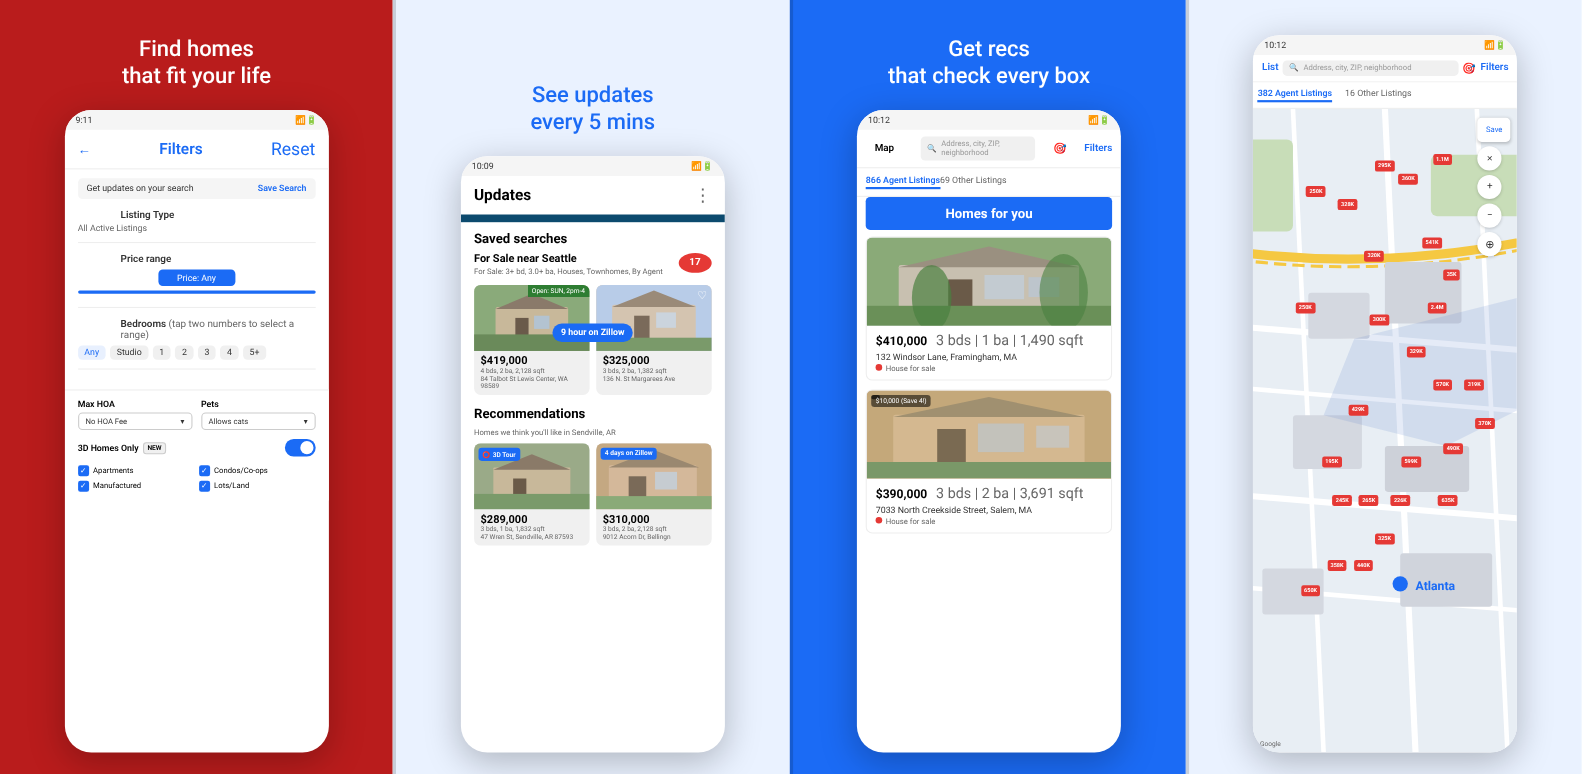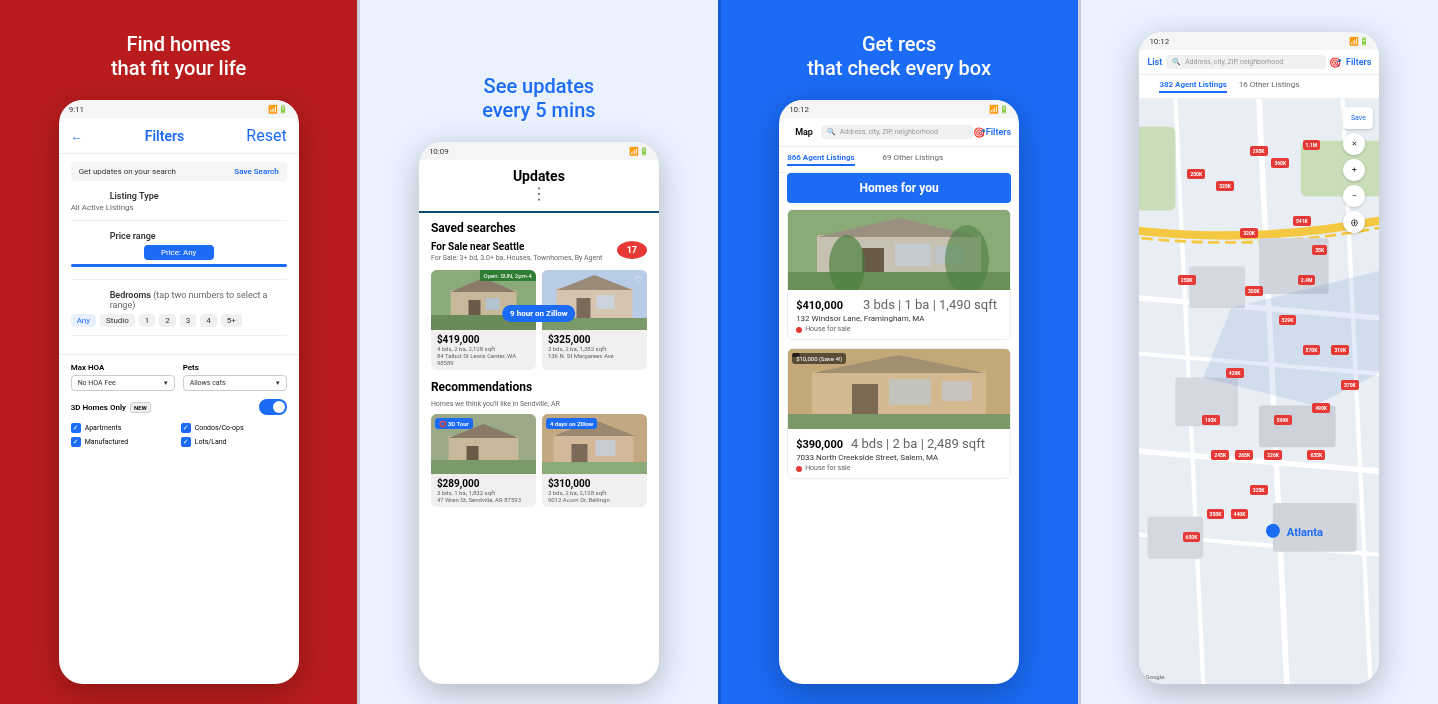--- a/index.html
+++ b/index.html
@@ -238,22 +238,21 @@
       font-size: 7px;
       flex-shrink: 0;
     }
 
     
     .updates-header {
       display: flex;
       align-items: center;
       justify-content: space-between;
       padding: 8px 12px;
-      border-bottom: 2px solid #0c4a6e;
-      flex-direction: column;
+      border-bottom: 7px solid #0c4a6e;
     }
     .updates-title { font-size: 14px; font-weight: 700; }
     .updates-dots { font-size: 16px; color: #666; }
 
     .updates-body { padding: 8px 12px; overflow: hidden; flex: 1; }
 
     .section-title { font-size: 12px; font-weight: 700; margin-bottom: 6px; }
 
     .search-item {
       display: flex;
@@ -354,21 +353,21 @@
       padding: 4px 8px;
       border-radius: 12px;
       white-space: nowrap;
       z-index: 10;
     }
 
     
     .map-bar {
       display: flex;
       align-items: center;
-      gap: 0;
+      gap: 16px;
       padding: 6px 8px;
       border-bottom: 1px solid #eee;
     }
     .map-btn {
       font-size: 9px;
       font-weight: 600;
       padding: 3px 8px;
       background: white;
       border-radius: 4px;
     }
@@ -386,21 +385,21 @@
     .filters-btn {
       font-size: 9px;
       color: #1B6BF5;
       font-weight: 600;
     }
     .location-icon { color: #1B6BF5; font-size: 10px; }
 
     .listings-tabs {
       display: flex;
       padding: 6px 8px;
-      gap: 28px;
+      gap: 0;
       border-bottom: 1px solid #eee;
     }
     .tab-item {
       font-size: 8px;
       color: #1B6BF5;
       font-weight: 600;
       padding-bottom: 2px;
     }
     .tab-item.active { border-bottom: 2px solid #1B6BF5; }
     .tab-item.inactive { color: #666; font-weight: 400; border: none; }
@@ -444,21 +443,21 @@
       color: white;
       font-size: 6px;
       padding: 2px 4px;
       border-radius: 3px;
     }
 
     .property-details { padding: 6px 8px; }
     .property-price { font-size: 11px; font-weight: 700; }
     .property-specs { font-size: 13px; color: #666; margin-top: 1px; }
     .property-address { font-size: 8px; color: #333; margin-top: 2px; }
-    .property-type { display: flex; align-items: flex-end; gap: 3px; font-size: 7px; color: #666; margin-top: 2px; }
+    .property-type { display: flex; align-items: flex-start; gap: 3px; font-size: 7px; color: #666; margin-top: 2px; }
     .red-dot { width: 6px; height: 6px; background: #e53935; border-radius: 50%; }
 
     .map-bar-2 {
       display: flex;
       align-items: center;
       gap: 4px;
       padding: 5px 8px;
       border-bottom: 1px solid #eee;
       background: white;
     }
@@ -497,21 +496,21 @@
     .map-control-btn.save-btn {
       border-radius: 4px;
       width: 30px;
       height: 22px;
       font-size: 7px;
       color: #1B6BF5;
     }
 
     .listings-tabs-2 {
       display: flex;
-      padding: 5px 20px;
+      padding: 5px 4px;
       gap: 12px;
       border-bottom: 1px solid #eee;
       background: white;
     }
 
     
     .panel + .panel {
       border-left: 3px solid rgba(0,0,0,0.15);
     }
   </style>
@@ -753,21 +752,21 @@
               <rect x="75" y="38" width="22" height="37" fill="#6a5a48"></rect>
               <rect x="108" y="34" width="36" height="22" fill="#c0d0e0" opacity="0.7"></rect>
               <rect x="148" y="36" width="28" height="18" fill="#b8c8d8" opacity="0.7"></rect>
               <rect x="0" y="62" width="224" height="18" fill="#6a9058"></rect>
               <ellipse cx="60" cy="55" rx="18" ry="30" fill="#4a8040" opacity="0.7"></ellipse>
               <ellipse cx="180" cy="50" rx="22" ry="35" fill="#4a8040" opacity="0.6"></ellipse>
             </svg>
           </div>
         </div>
         <div class="property-details">
-          <div style="display:flex;align-items:baseline;gap:20px;">
+          <div style="display:flex;align-items:baseline;gap:8px;">
             <span class="property-price">$410,000</span>
             <span class="property-specs">3 bds | 1 ba | 1,490 sqft</span>
           </div>
           <div class="property-address">132 Windsor Lane, Framingham, MA</div>
           <div class="property-type">
             <div class="red-dot"></div>
             <span>House for sale</span>
           </div>
         </div>
       </div>
@@ -783,21 +782,21 @@
               <rect x="155" y="32" width="30" height="20" fill="#c0ccd8" opacity="0.6"></rect>
               <rect x="0" y="65" width="224" height="15" fill="#7a9868"></rect>
               </svg><div class="sale-badge" style="position:absolute;top:4px;left:4px;"></div>
             
           </div>
           <div style="position:absolute;top:4px;left:4px;background:rgba(0,0,0,0.55);color:white;font-size:6px;padding:2px 4px;border-radius:3px;">$10,000 (Save 4!)</div>
         </div>
         <div class="property-details">
           <div style="display:flex;align-items:baseline;gap:8px;">
             <span class="property-price">$390,000</span>
-            <span class="property-specs">4 bds | 2 ba | 2,489 sqft</span>
+            <span class="property-specs">3 bds | 2 ba | 3,691 sqft</span>
           </div>
           <div class="property-address">7033 North Creekside Street, Salem, MA</div>
           <div class="property-type">
             <div class="red-dot"></div>
             <span>House for sale</span>
           </div>
         </div>
       </div>
     </div>
   </div>

